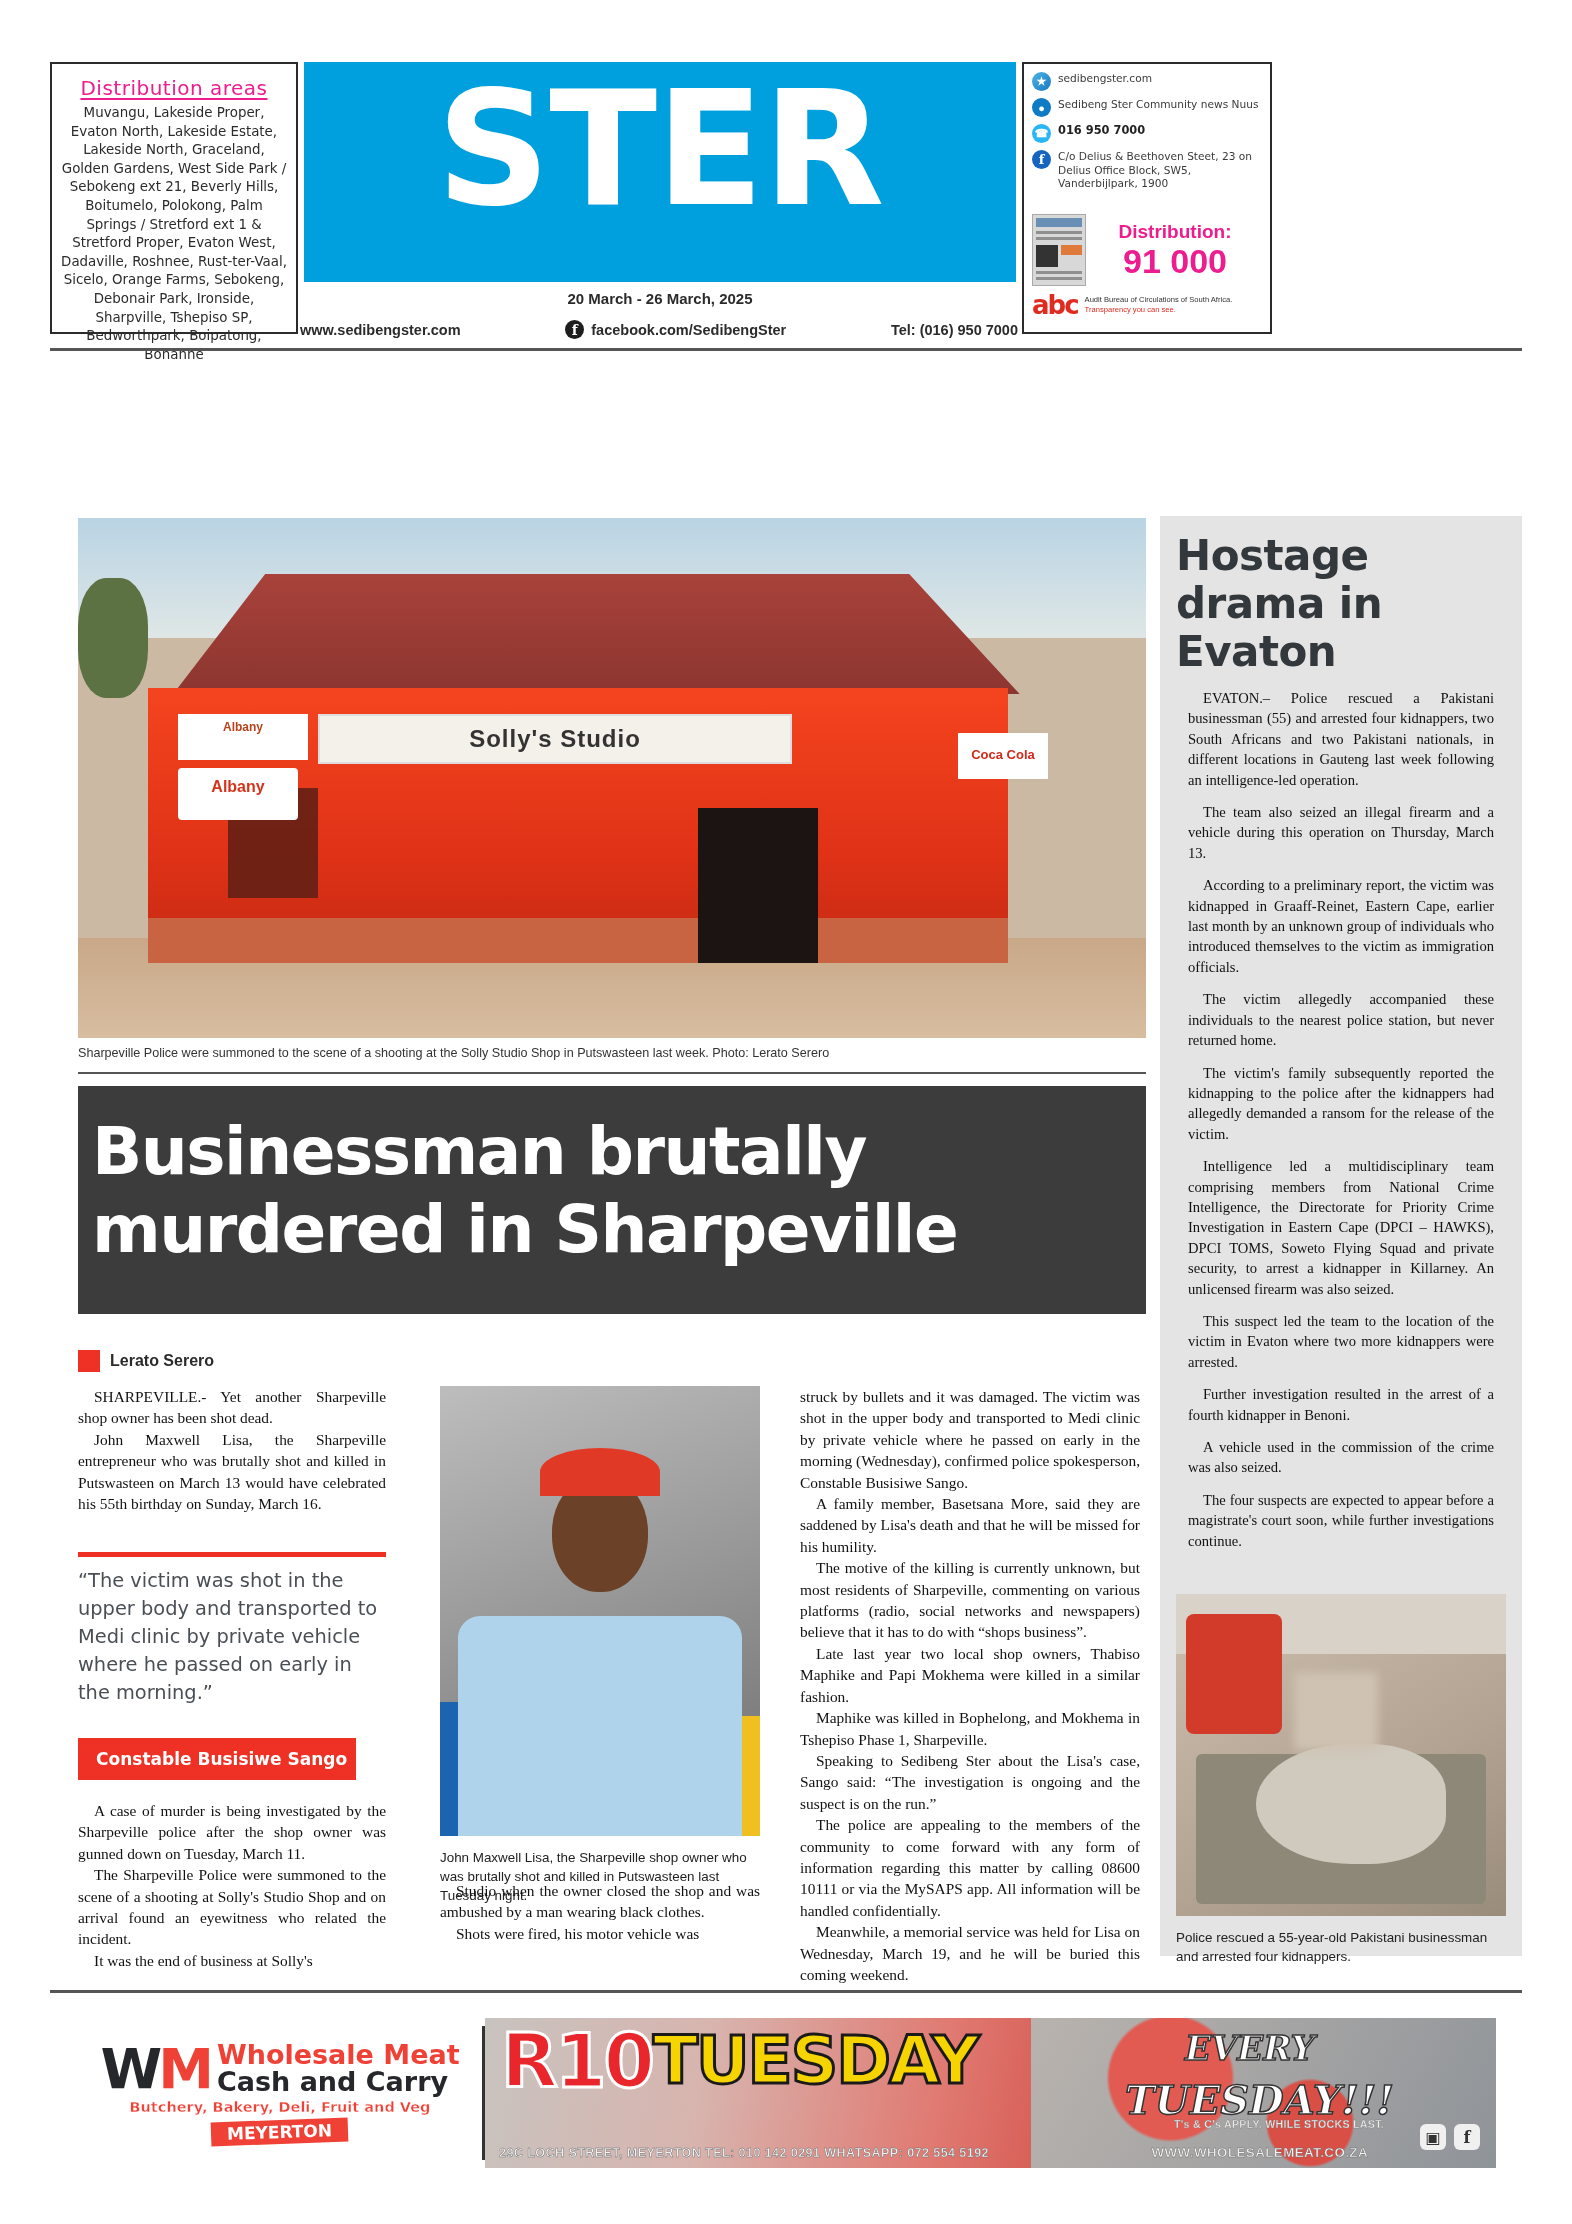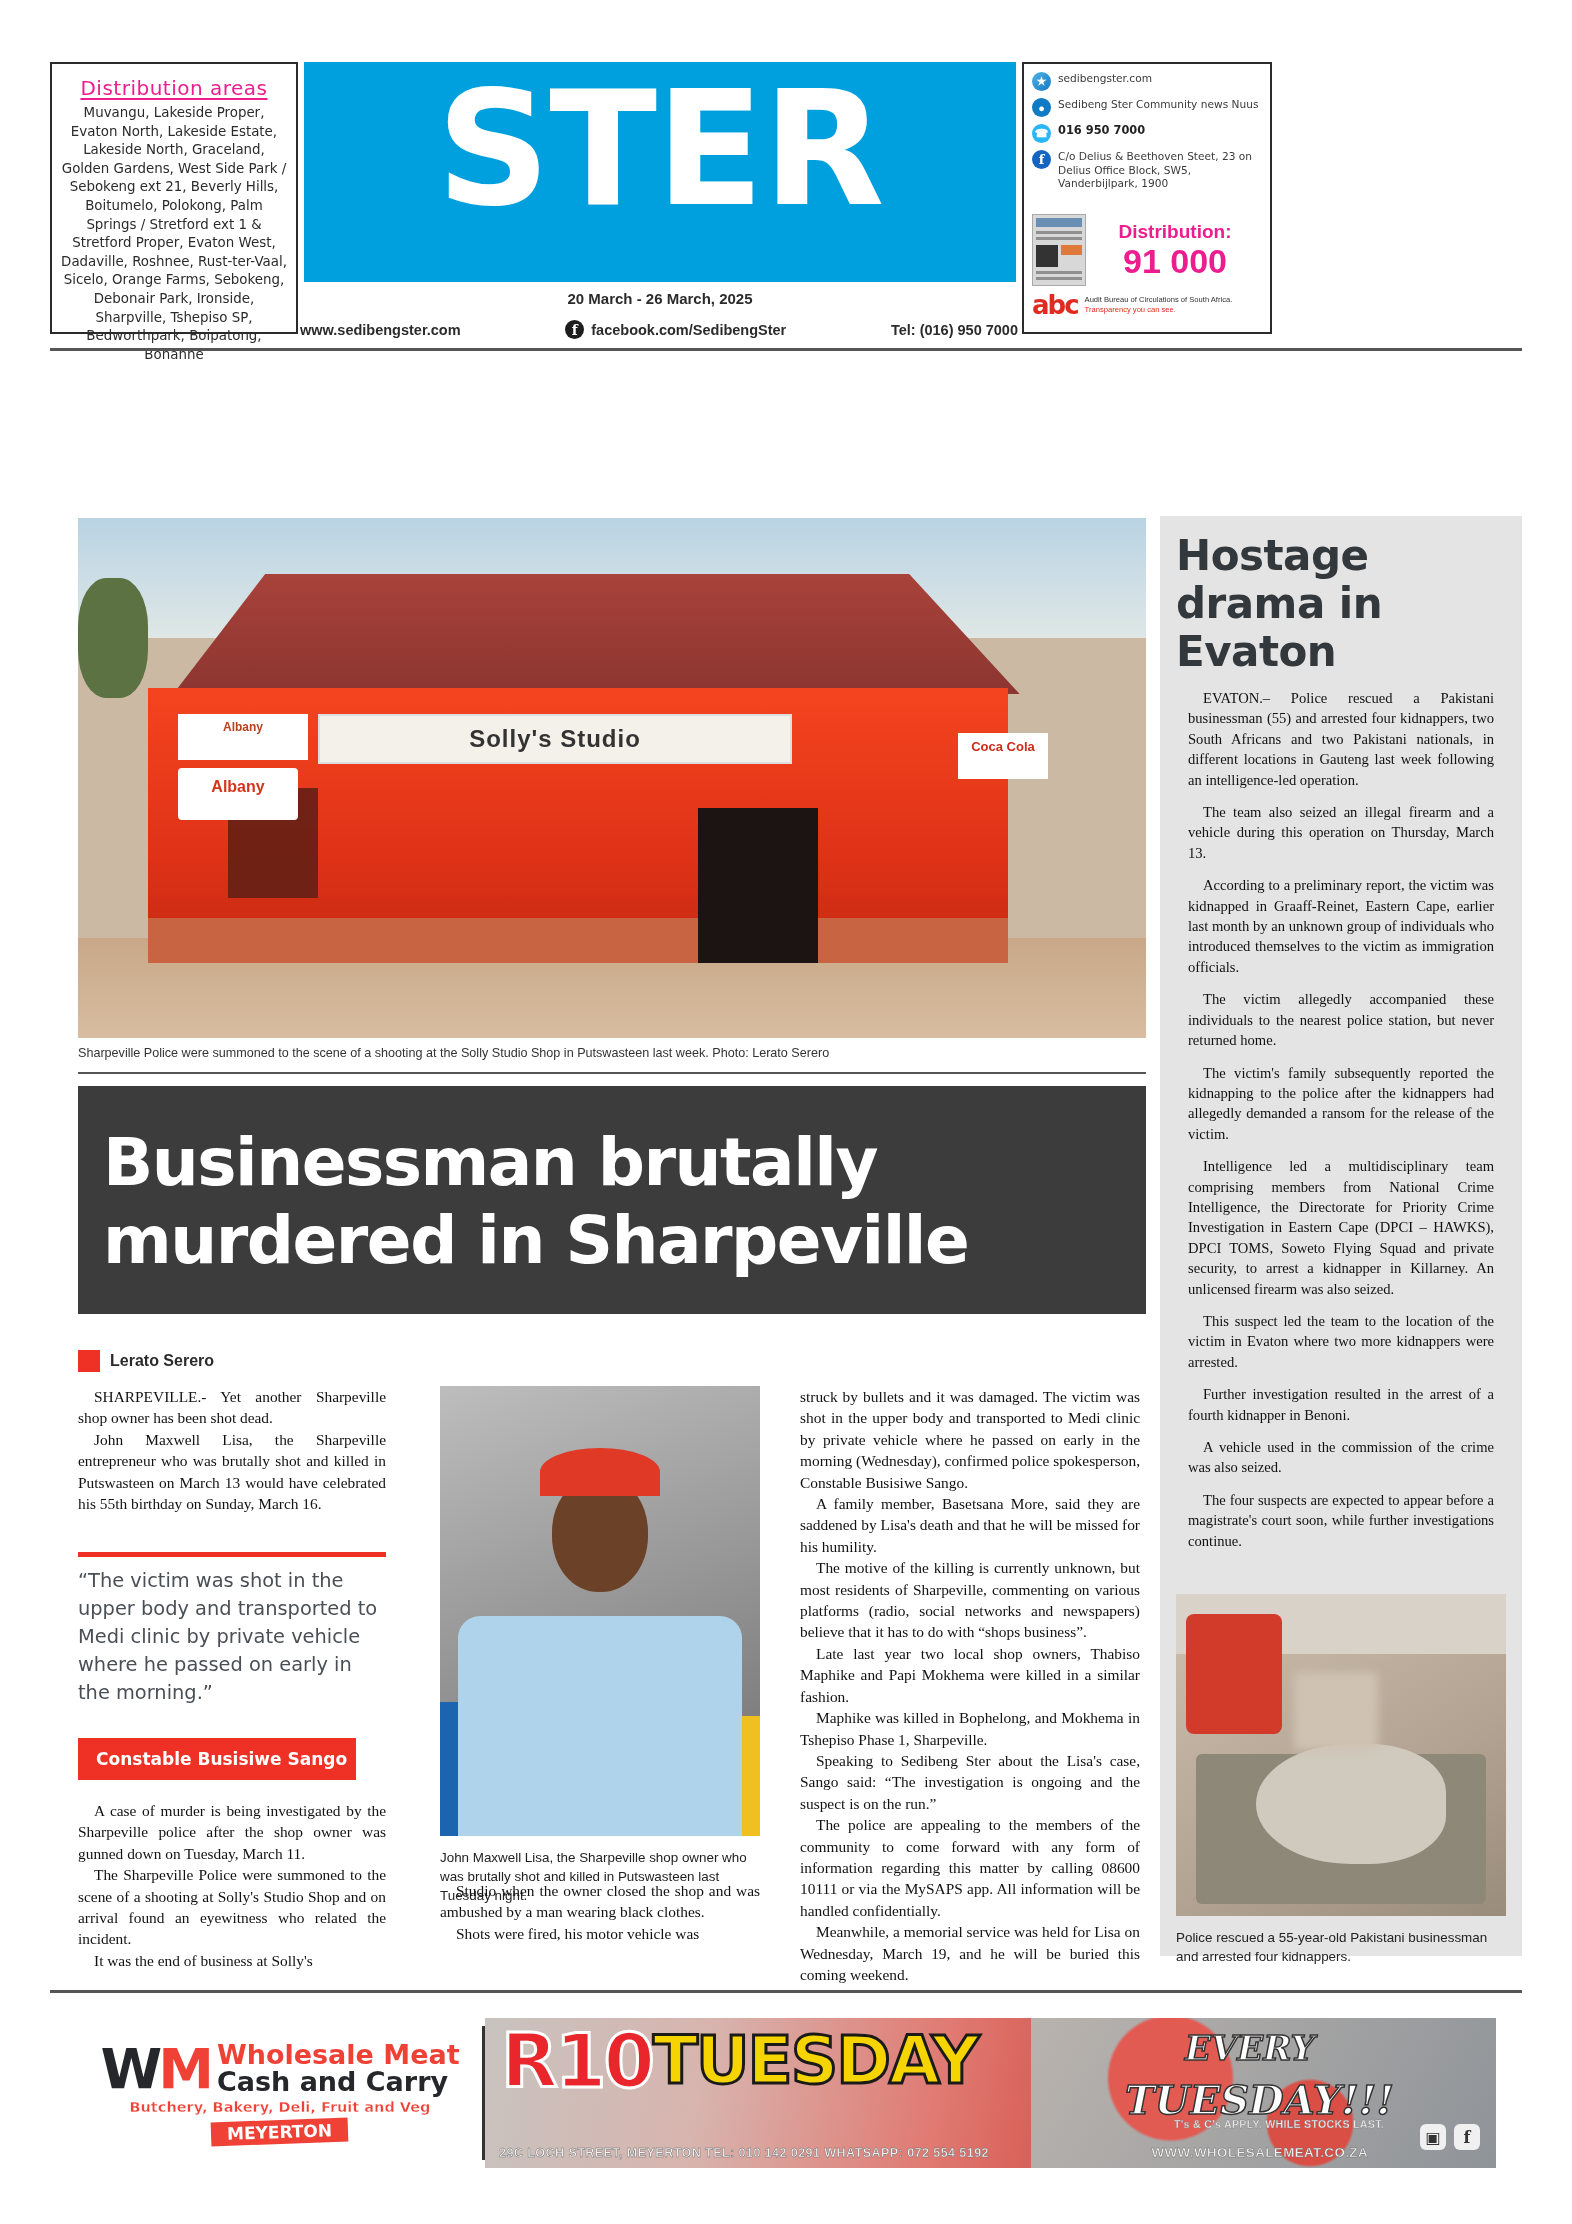--- a/index.html
+++ b/index.html
@@ -103,31 +103,31 @@
   .hero-sign{position:absolute;left:240px;top:196px;width:470px;height:46px;background:#f4f0ea;border:2px solid #ddd;
      display:flex;align-items:center;justify-content:center;color:#333;font-weight:bold;font-size:24px;letter-spacing:1px;}
   .hero-sign-l{position:absolute;left:100px;top:196px;width:130px;height:46px;background:#fff;}
   .hero-sign-l span{display:block;text-align:center;font-size:12px;color:#b8431a;font-weight:bold;padding-top:6px;}
   .hero-door{position:absolute;left:620px;top:290px;width:120px;height:155px;background:#1c1412;}
   .hero-trees{position:absolute;left:0;top:60px;width:70px;height:120px;background:#5c7243;border-radius:40%;}
   .hero-shelf{position:absolute;left:150px;top:270px;width:90px;height:110px;background:#5c1f14;opacity:.85;}
   .hero-logo1{position:absolute;left:100px;top:250px;width:120px;height:52px;background:#fff;border-radius:4px;}
   .hero-logo1 b{display:block;text-align:center;color:#d4341a;font-size:16px;padding-top:10px;}
   .hero-logo2{position:absolute;left:880px;top:215px;width:90px;height:46px;background:#fff;}
-  .hero-logo2 b{display:block;text-align:center;color:#cf2a1b;font-size:13px;padding-top:6px;}
+  .hero-logo2 b{display:block;text-align:center;color:#cf2a1b;font-size:13px;padding-top:14px;}
   .hero-base{position:absolute;left:70px;top:400px;width:860px;height:45px;background:#c96442;}
 
   .hero-cap{position:absolute;left:78px;top:1046px;width:1068px;font-size:12.6px;color:#333;
     font-family:"Liberation Sans",sans-serif;}
   .rule-cap{position:absolute;left:78px;top:1072px;width:1068px;height:2px;background:#555;}
 
   
   .hl-box{position:absolute;left:78px;top:1086px;width:1068px;height:228px;background:#3c3c3c;}
   .hl-box h1{
-    margin:16px;padding:22px 26px 0 9px;color:#fff;
+    margin:5px;padding:22px 26px 0 9px;color:#fff;
     font-family:"DejaVu Sans",sans-serif;font-weight:bold;
     font-size:66px;line-height:78px;letter-spacing:-1.5px;
   }
 
   
   .byline{position:absolute;left:78px;top:1350px;display:flex;align-items:center;gap:10px;}
   .byline .sq{width:22px;height:22px;background:#ee3124;}
   .byline .nm{font-size:16px;font-weight:bold;color:#2b2b2b;}
 
   .col{position:absolute;font-family:"Liberation Serif", serif;font-size:15.4px;line-height:21.4px;color:#111;text-align:justify;}

